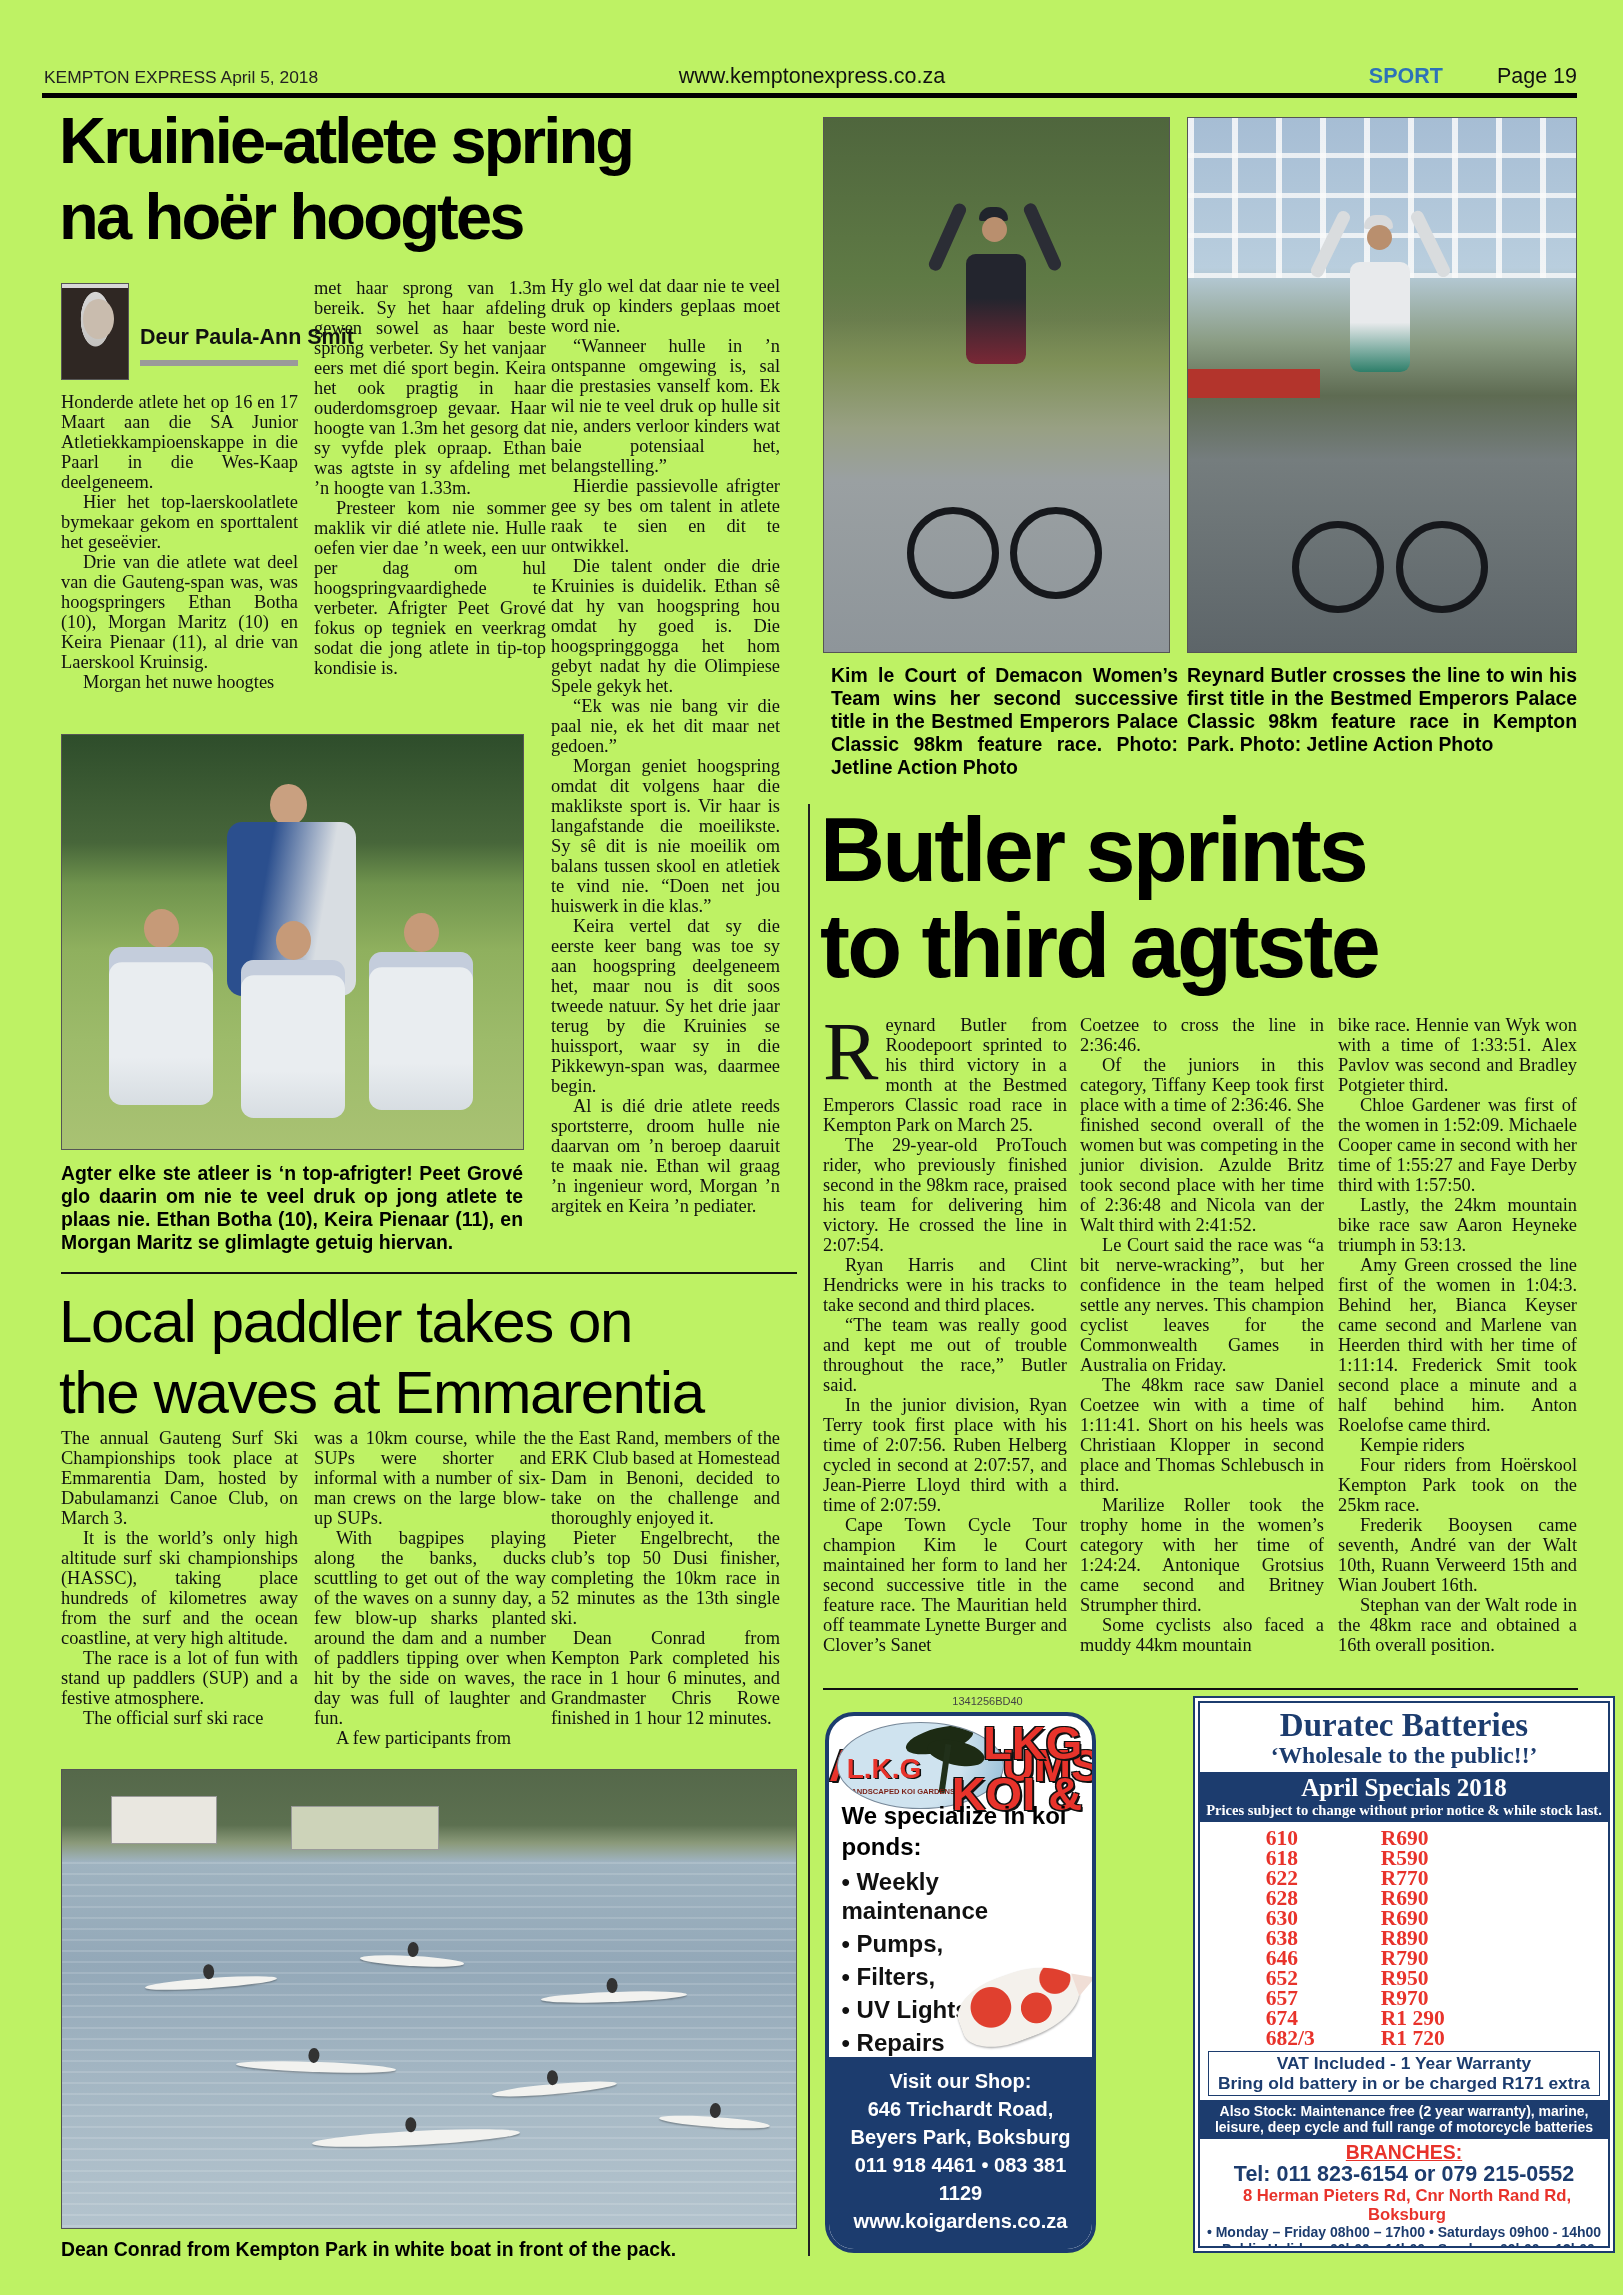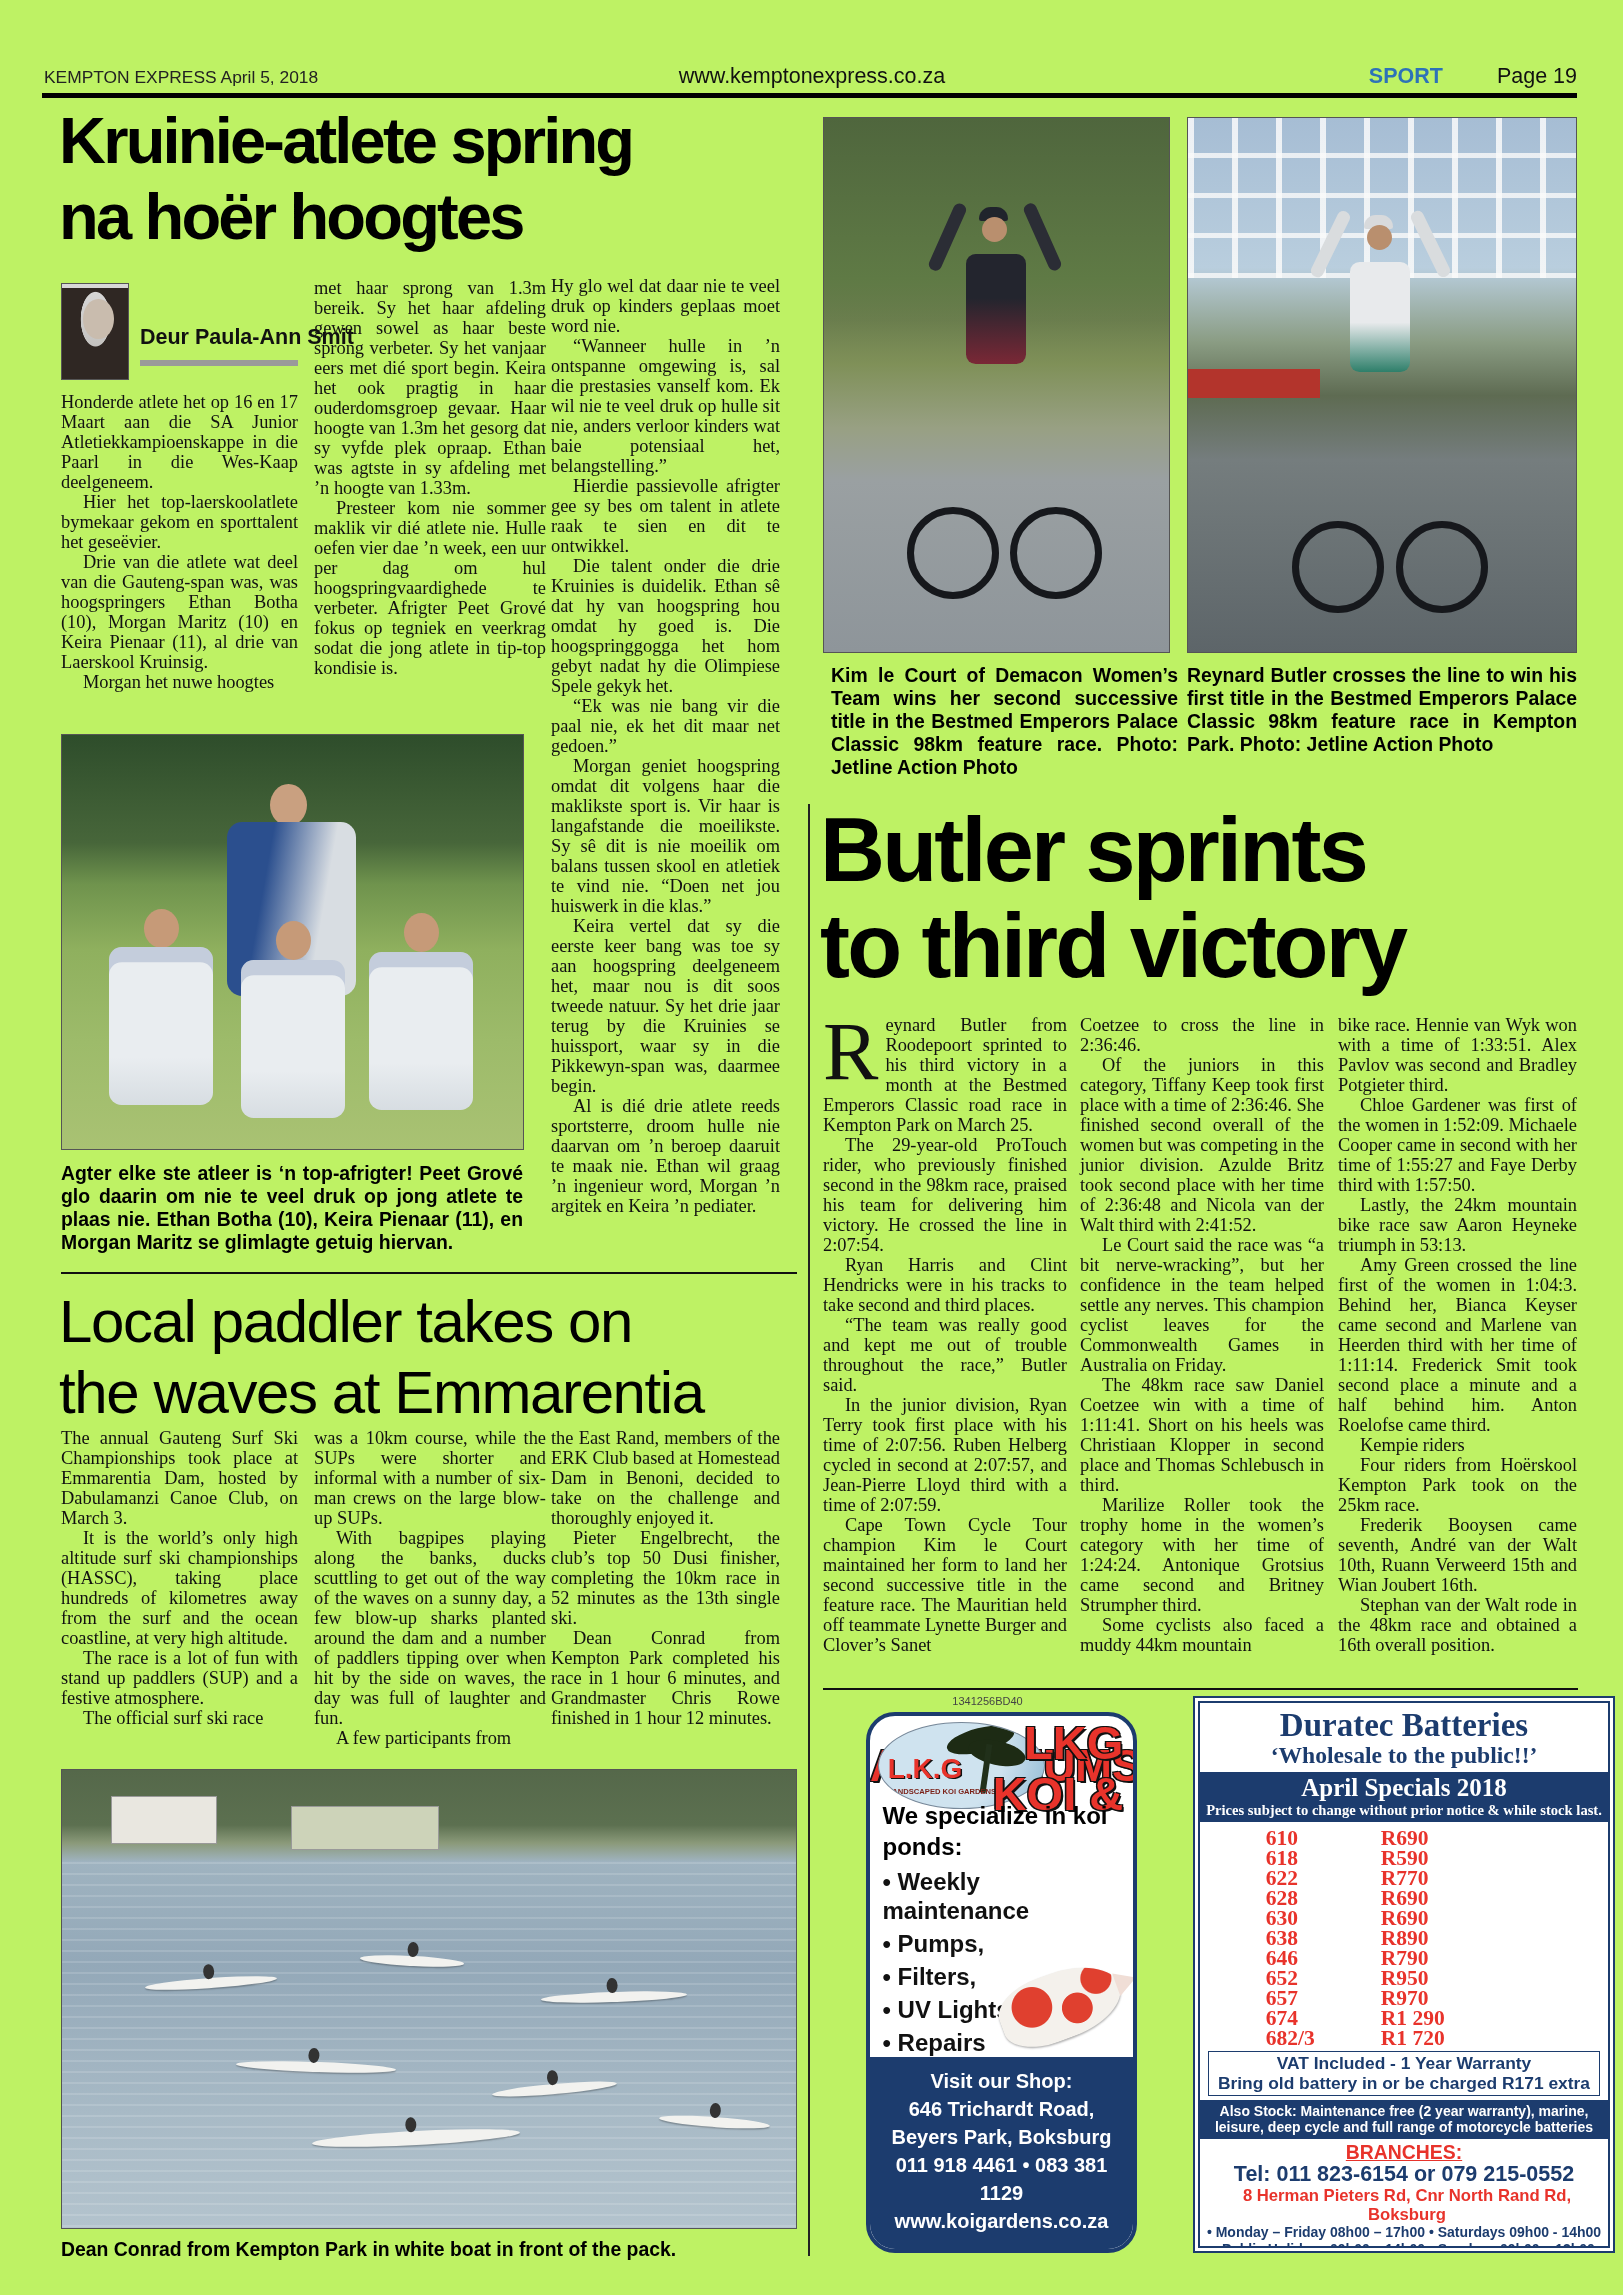--- a/index.html
+++ b/index.html
@@ -98,21 +98,21 @@
   .building{position:absolute;background:#e9e7e0;border:0.7px solid #999;}
   .boat{position:absolute;height:10.4px;border-radius:50%;background:#f2f2ef;box-shadow:0 1.4px 1.4px rgba(0,0,0,.25);}
   .boat::before{content:"";position:absolute;left:45%;top:-14px;width:11px;height:15.3px;border-radius:50%;background:#333;}
 
   
   .ad-code{position:absolute;font:11px "Liberation Sans",sans-serif;color:#444;}
   .lkg-code{left:823px;top:1695px;width:329px;text-align:center;}
   .dur-code{left:1595px;top:2048px;writing-mode:vertical-rl;transform:rotate(180deg);}
   .lkg{position:absolute;left:825px;top:1712px;width:271px;height:541px;box-sizing:border-box;
        border:4.9px solid var(--ad_navy,#1c3c6e);border-radius:29px;background:#fff;overflow:hidden;
-       display:flex;flex-direction:column;font-family:"Liberation Sans",sans-serif;margin-left:41px;}
+       display:flex;flex-direction:column;font-family:"Liberation Sans",sans-serif;}
   .lkg-head{position:relative;height:126px;margin:4.2px 7px 0;}
   .lkg-logo{position:absolute;left:1.4px;top:1.4px;width:165px;height:85px;border-radius:50%;
     background:radial-gradient(circle at 35% 30%,#cfe3ef 0 55%,#9ec3da 90%);border:1.4px solid #789;overflow:hidden;}
   .palm{position:absolute;width:69px;height:23.6px;border-radius:50%;background:#1d2b14;}
   .palm1{left:67px;top:5.6px;transform:rotate(-14deg);}
   .palm2{left:89px;top:18px;transform:rotate(12deg);width:58px;}
   .trunk{position:absolute;left:104px;top:21px;width:5.6px;height:49px;background:#21301a;transform:rotate(8deg);}
   .lkg-logo-txt{position:absolute;left:8.3px;top:30.5px;font:bold 28px "Liberation Sans",sans-serif;
     color:var(--ad_red,#e8332b);text-shadow:1.4px 1.4px 0 #111;}
   .lkg-logo-sub{position:absolute;left:8.3px;top:64px;font:bold 7.6px "Liberation Sans",sans-serif;color:#7a1f15;}
@@ -266,21 +266,21 @@
     <div class="cy-arm rey-arm" style="left:136px;top:90px;transform:rotate(26deg);"></div>
     <div class="cy-arm rey-arm" style="left:236px;top:90px;transform:rotate(-26deg);"></div>
     <div class="cy-helmet" style="left:176px;top:97px;background:#d8dadc;"></div>
     <div class="cy-head" style="left:179px;top:107px;"></div>
     <div class="cy-torso rey-torso" style="left:162px;top:144px;"></div>
   </div>
   <div class="caption cap-kim">Kim le Court of Demacon Women’s Team wins her second successive title in the Bestmed Emperors Palace Classic 98km feature race. Photo: Jetline Action Photo</div>
   <div class="caption cap-rey">Reynard Butler crosses the line to win his first title in the Bestmed Emperors Palace Classic 98km feature race in Kempton Park. Photo: Jetline Action Photo</div>
 
   <div class="but-t but-t1">Butler sprints</div>
-  <div class="but-t but-t2">to third victory</div>
+  <div class="but-t but-t2">to third agtste</div>
 
   <div class="col but-c1">
     <p class="bp"><span class="dropcap">R</span><span>eynard Butler from Roodepoort sprinted to his third victory in a month at the Bestmed Emperors Classic road race in Kempton Park on March 25.</span></p>
   <p class="bp">The 29-year-old ProTouch rider, who previously finished second in the 98km race, praised his team for delivering him victory. He crossed the line in 2:07:54.</p>
       <p class="bp">Ryan Harris and Clint Hendricks were in his tracks to take second and third places.</p>
       <p class="bp">“The team was really good and kept me out of trouble throughout the race,” Butler said.</p>
       <p class="bp">In the junior division, Ryan Terry took first place with his time of 2:07:56. Ruben Helberg cycled in second at 2:07:57, and Jean-Pierre Lloyd third with a time of 2:07:59.</p>
       <p class="bp">Cape Town Cycle Tour champion Kim le Court maintained her form to land her second successive title in the feature race. The Mauritian held off teammate Lynette Burger and Clover’s Sanet</p>
     </div>
   <div class="col but-c2">

